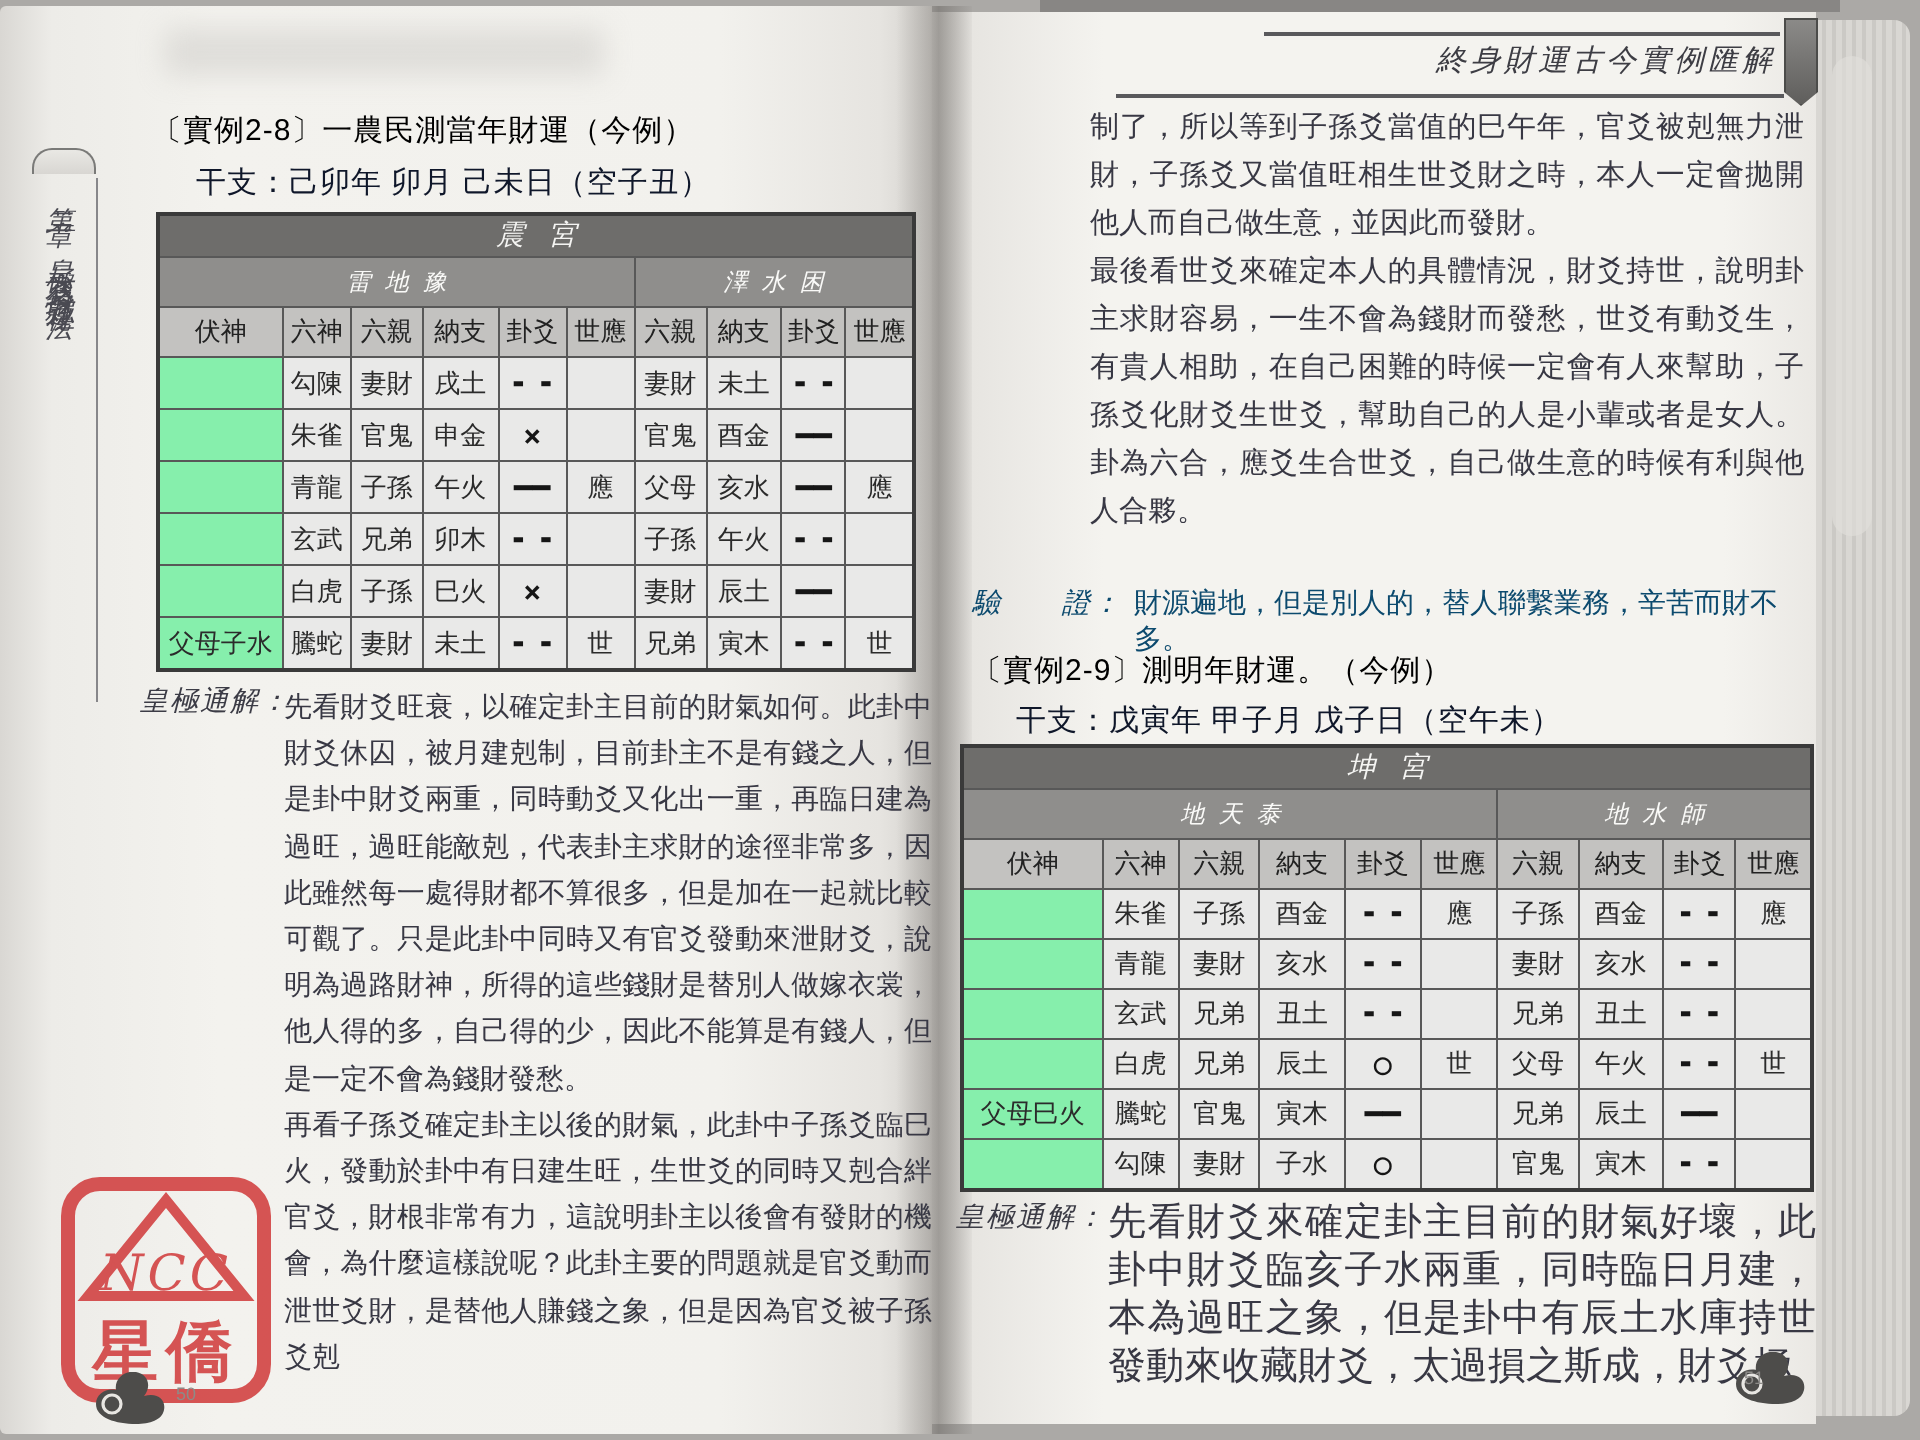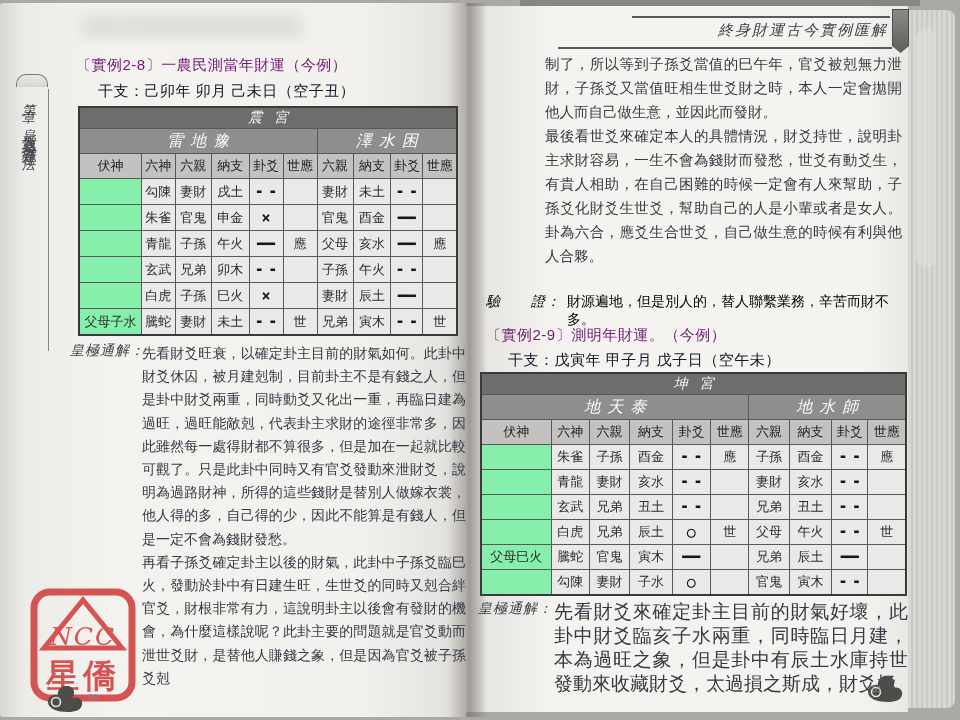--- a/index.html
+++ b/index.html
@@ -56,44 +56,44 @@
   }
   .header-bottom-line{left:558px;top:47px;width:334px;height:2px;background:#59595c;}
   .header-ornament{
     left:892px;top:9px;width:15px;height:42px;
     background:linear-gradient(#8b8a88,#5f5e5c);
     border:1px solid #4c4c4a;
     clip-path:polygon(0 0,100% 0,100% 84%,50% 100%,0 84%);
   }
 
   
-  .ex-title{font-size:15px;color:#701a75;letter-spacing:.5px;}
+  .ex-title{font-size:15px;color:#000000;letter-spacing:.5px;}
   .ganzhi{font-size:15px;color:#0f172a;letter-spacing:.5px;}
   .body-text{font-size:14px;line-height:23.2px;text-align:justify;word-break:break-all;color:#383844;}
   .body-text p{margin:0;}
   .interp{display:flex;align-items:flex-start;}
   .interp-label{
     font-family:"DejaVu Serif",serif;font-style:italic;
     font-size:14px;color:#3c3c46;white-space:nowrap;letter-spacing:1px;flex:0 0 auto;
   }
-  .verify{display:flex;align-items:flex-start;font-size:14px;color:#000000;}
+  .verify{display:flex;align-items:flex-start;font-size:14px;color:#0c4a6e;}
   .verify-label{font-family:"DejaVu Serif",serif;font-style:italic;white-space:nowrap;letter-spacing:1px;margin-right:6px;}
 
   
   .gua-table{
     border-collapse:collapse;table-layout:fixed;width:100%;
     border:2px solid #3a3a3a;background:#ebebea;
   }
   .gua-table th,.gua-table td{border:1px solid #585858;padding:0;text-align:center;font-weight:normal;overflow:hidden;}
   .row-palace th{
     background:#6e6d6b;color:#f4f4f2;font-size:14px;height:20px;letter-spacing:12px;
     font-family:"DejaVu Serif",serif;font-style:italic;text-indent:12px;
   }
   .row-hex th{
-    background:#8f8e8c;color:#fafaf8;font-size:16px;height:24px;letter-spacing:7px;
+    background:#8f8e8c;color:#fafaf8;font-size:12px;height:24px;letter-spacing:7px;
     font-family:"DejaVu Serif",serif;font-style:italic;text-indent:7px;
   }
   .row-head th{background:#c3c2c0;color:#222;font-size:13px;height:24px;}
   .gua-table tbody td{font-size:13px;color:#2b2b2b;background:#e9e9e8;}
   .t-left tbody td{height:25px;}
   .t-right tbody td{height:24px;}
   .gua-table tbody td.c0{background:#86efac;}
   .gua-table tbody td.c4,.gua-table tbody td.c8{
     font-family:"DejaVu Sans Mono",monospace;font-weight:bold;font-size:15px;color:#161616;letter-spacing:0;
   }

